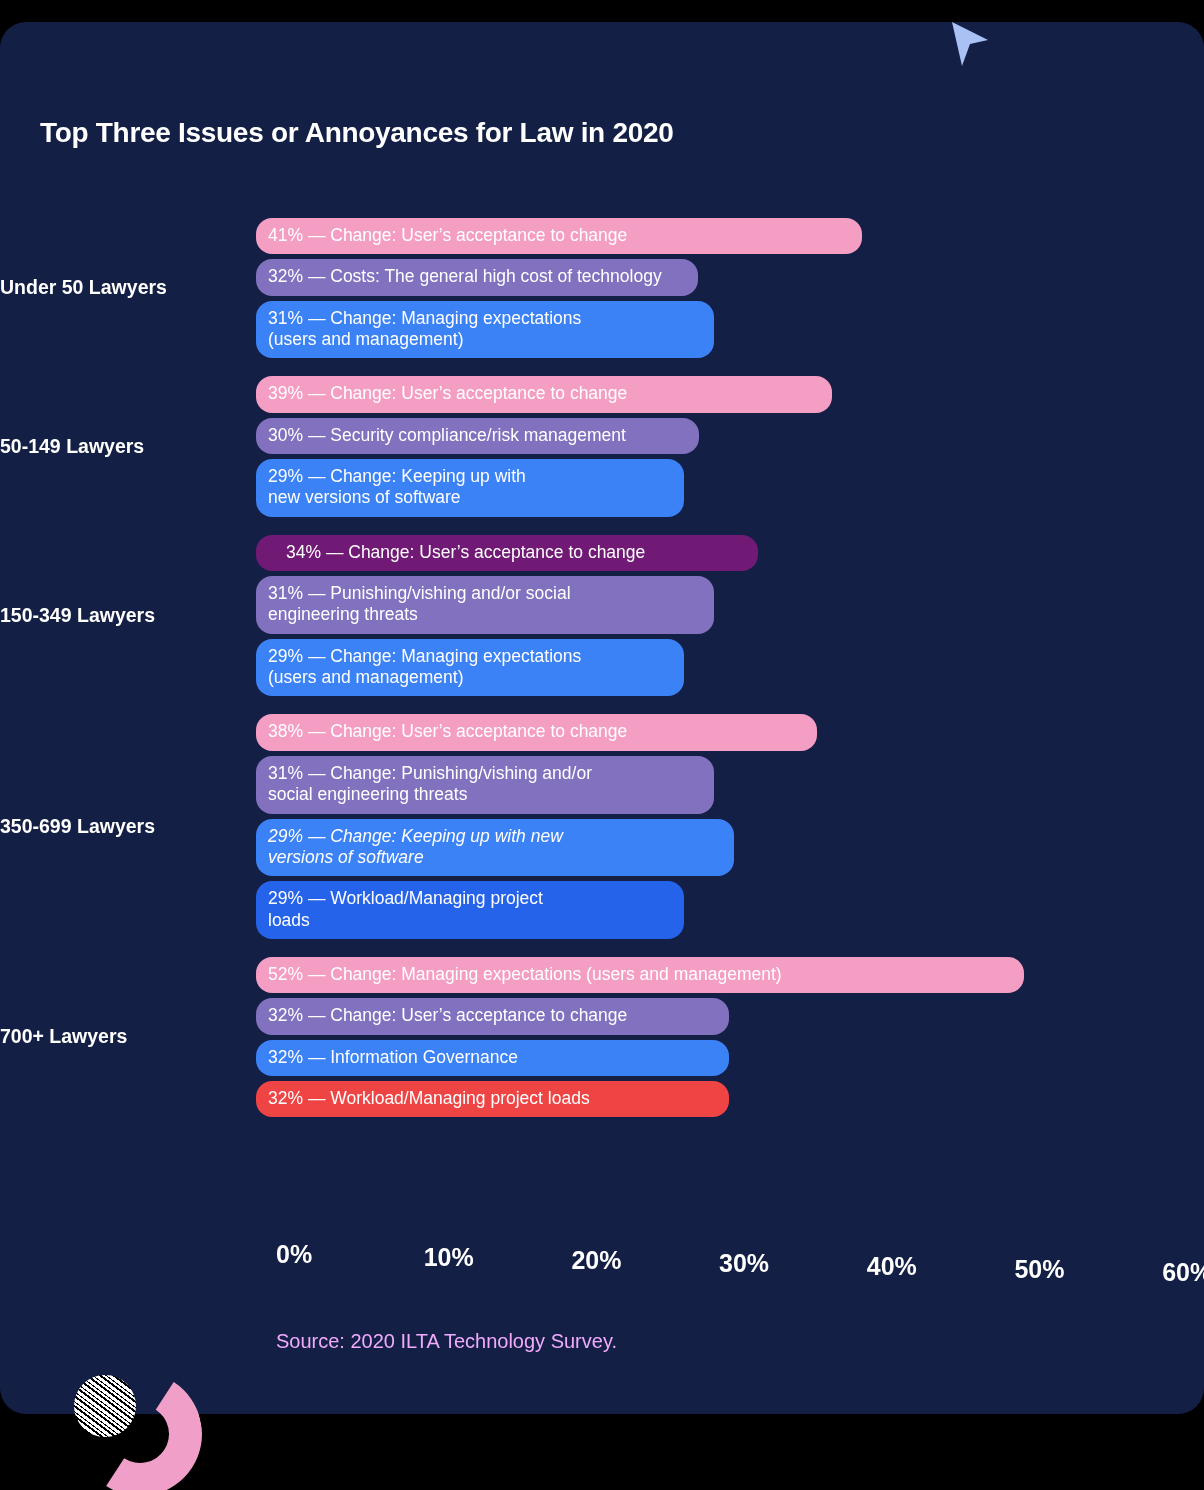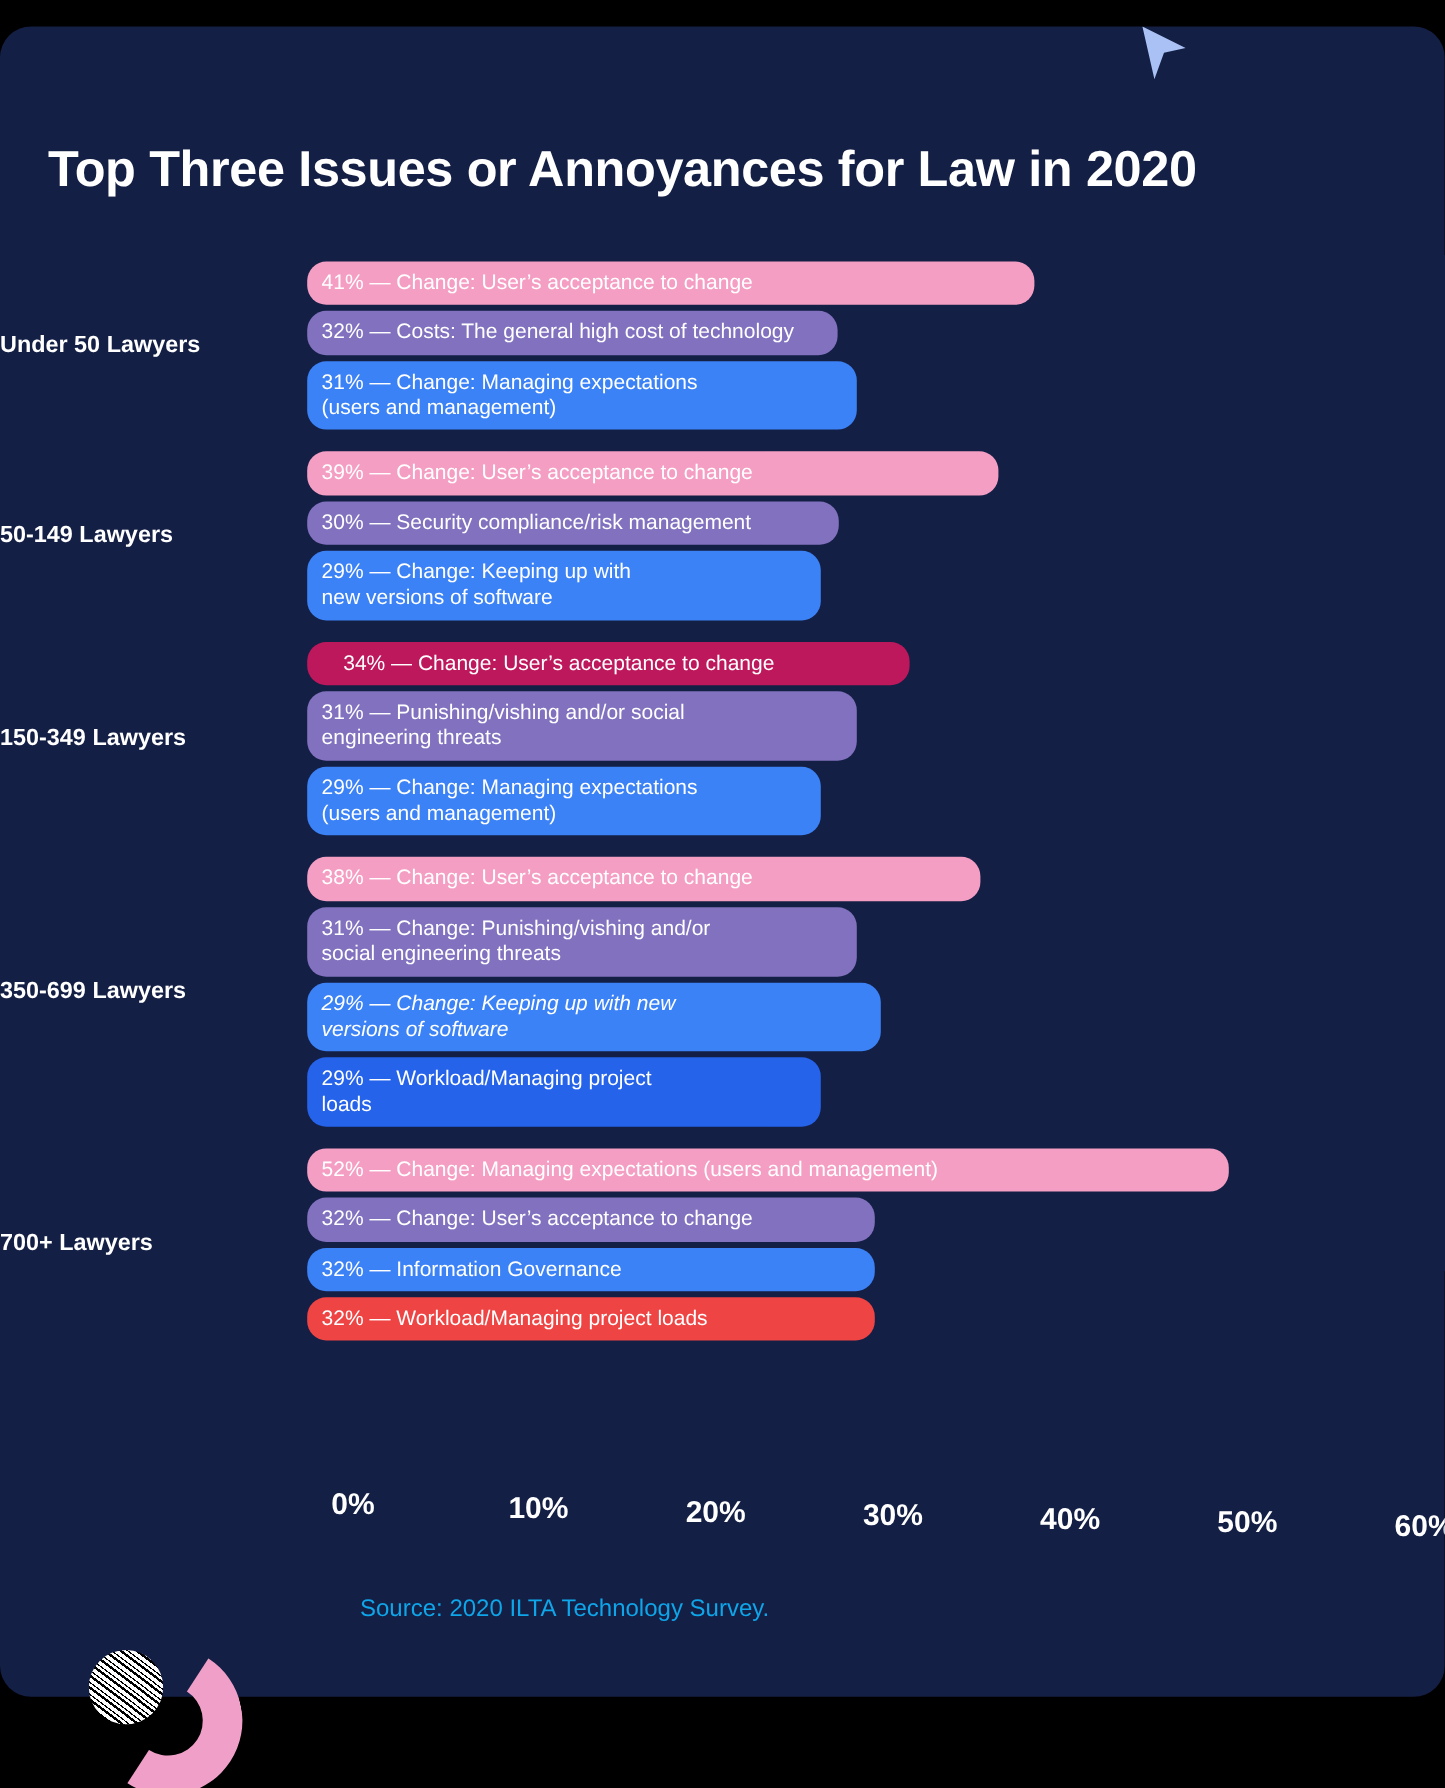--- a/index.html
+++ b/index.html
@@ -64,21 +64,21 @@
     transform: rotate(-12deg);
   }
 
   
   #page-title {
     position: absolute;
     left: 40px;
     top: 96px;
     width: 1120px;
     color: #ffffff;
-    font-size: 42px;
+    font-size: 28px;
     font-weight: bold;
     letter-spacing: -0.3px;
     line-height: 1.1;
   }
 
   
   #chart-area {
     position: absolute;
     left: 0px;
     top: 196px;
@@ -135,23 +135,22 @@
     font-size: 25px;
     font-weight: bold;
     top: 0px;
   }
 
   
   #source-note {
     position: absolute;
     left: 276px;
     top: 1308px;
-    color: #0ea5e9;
+    color: #f0abfc;
     font-size: 20px;
-    margin-left: 24px;
   }
 </style>
 </head>
 <body>
 
 <div id="stage">
 
   <div id="card">
 
     <svg id="cursor-arrow" viewBox="0 0 42 44">
@@ -185,21 +184,21 @@
               <span class="bar-label">30% — Security compliance/risk management</span>
             </div>
             <div class="bar" style="background: rgb(59, 130, 246); width: 428px;">
               <span class="bar-label">29% — Change: Keeping up with<br>new versions of software</span>
             </div>
           </div>
         </div>
         <div class="group">
           <div class="group-label">150-349 Lawyers</div>
           <div class="bars">
-            <div class="bar" style="background: #be185d; width: 502px; padding-left: 30px;">
+            <div class="bar" style="background: #701a75; width: 502px; padding-left: 30px;">
               <span class="bar-label">34% — Change: User’s acceptance to change</span>
             </div>
             <div class="bar" style="background: rgb(129, 113, 190); width: 458px;">
               <span class="bar-label">31% — Punishing/vishing and/or social<br>engineering threats</span>
             </div>
             <div class="bar" style="background: rgb(59, 130, 246); width: 428px;">
               <span class="bar-label">29% — Change: Managing expectations<br>(users and management)</span>
             </div>
           </div>
         </div>

